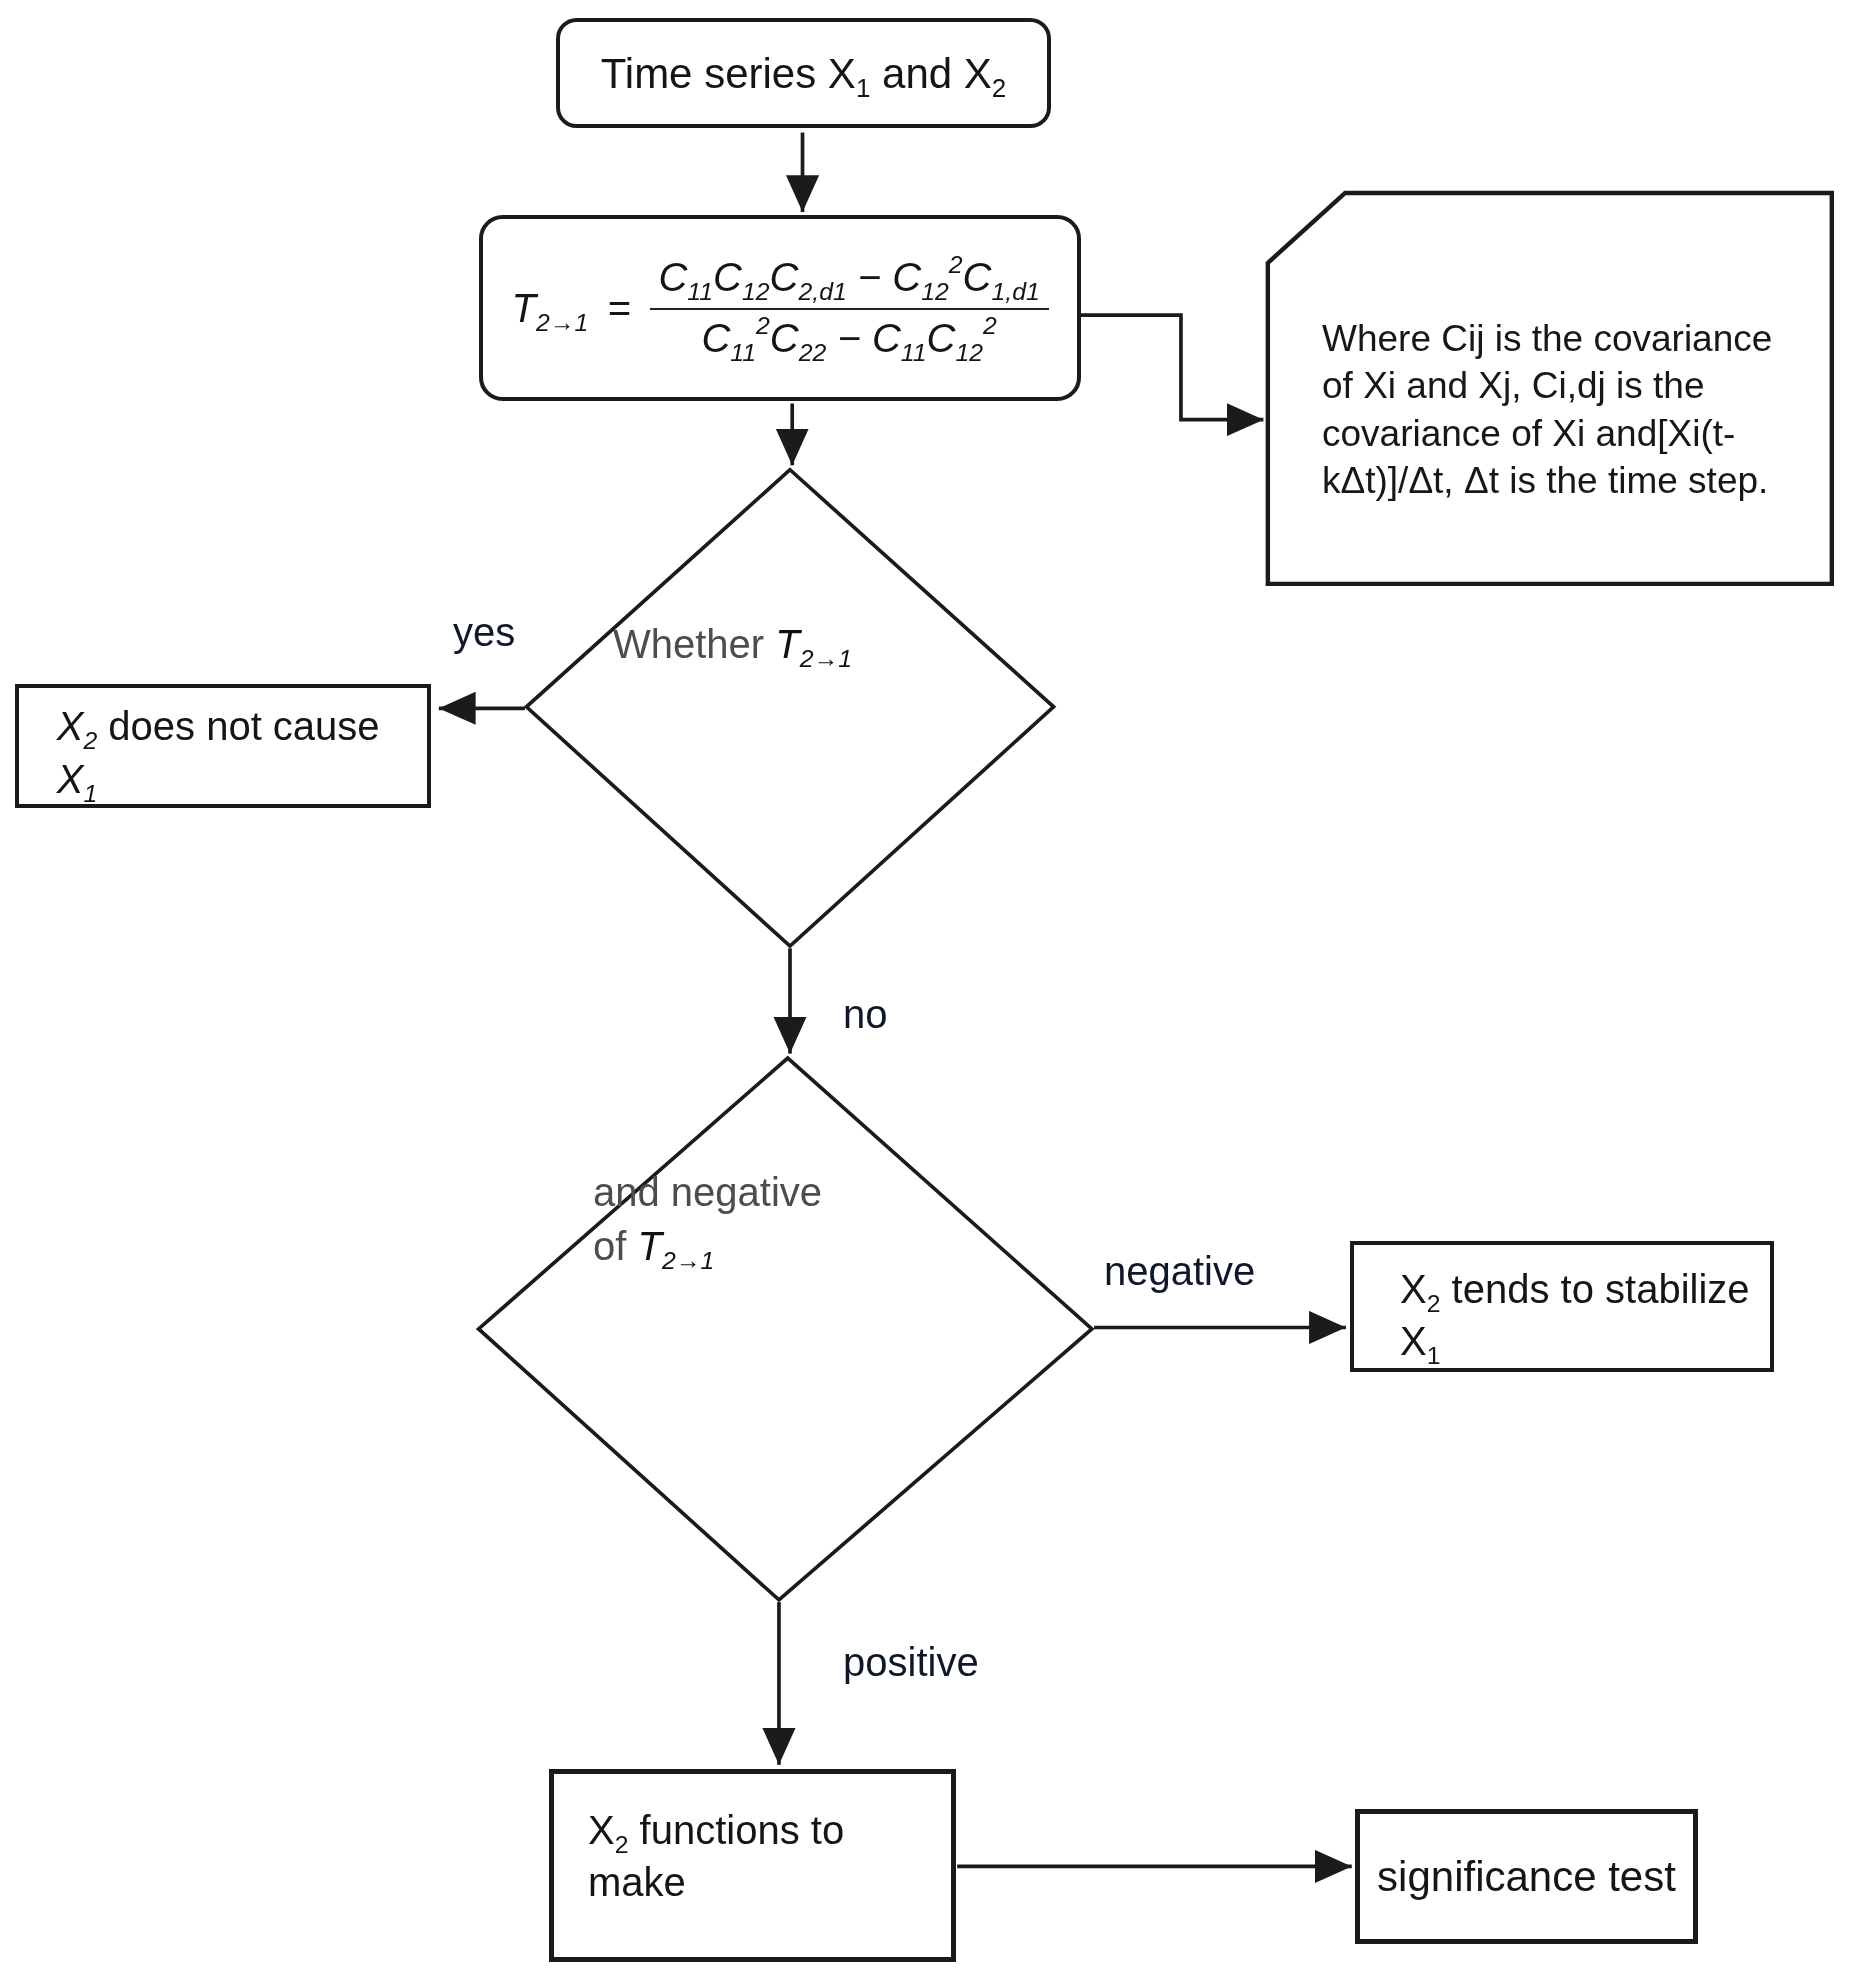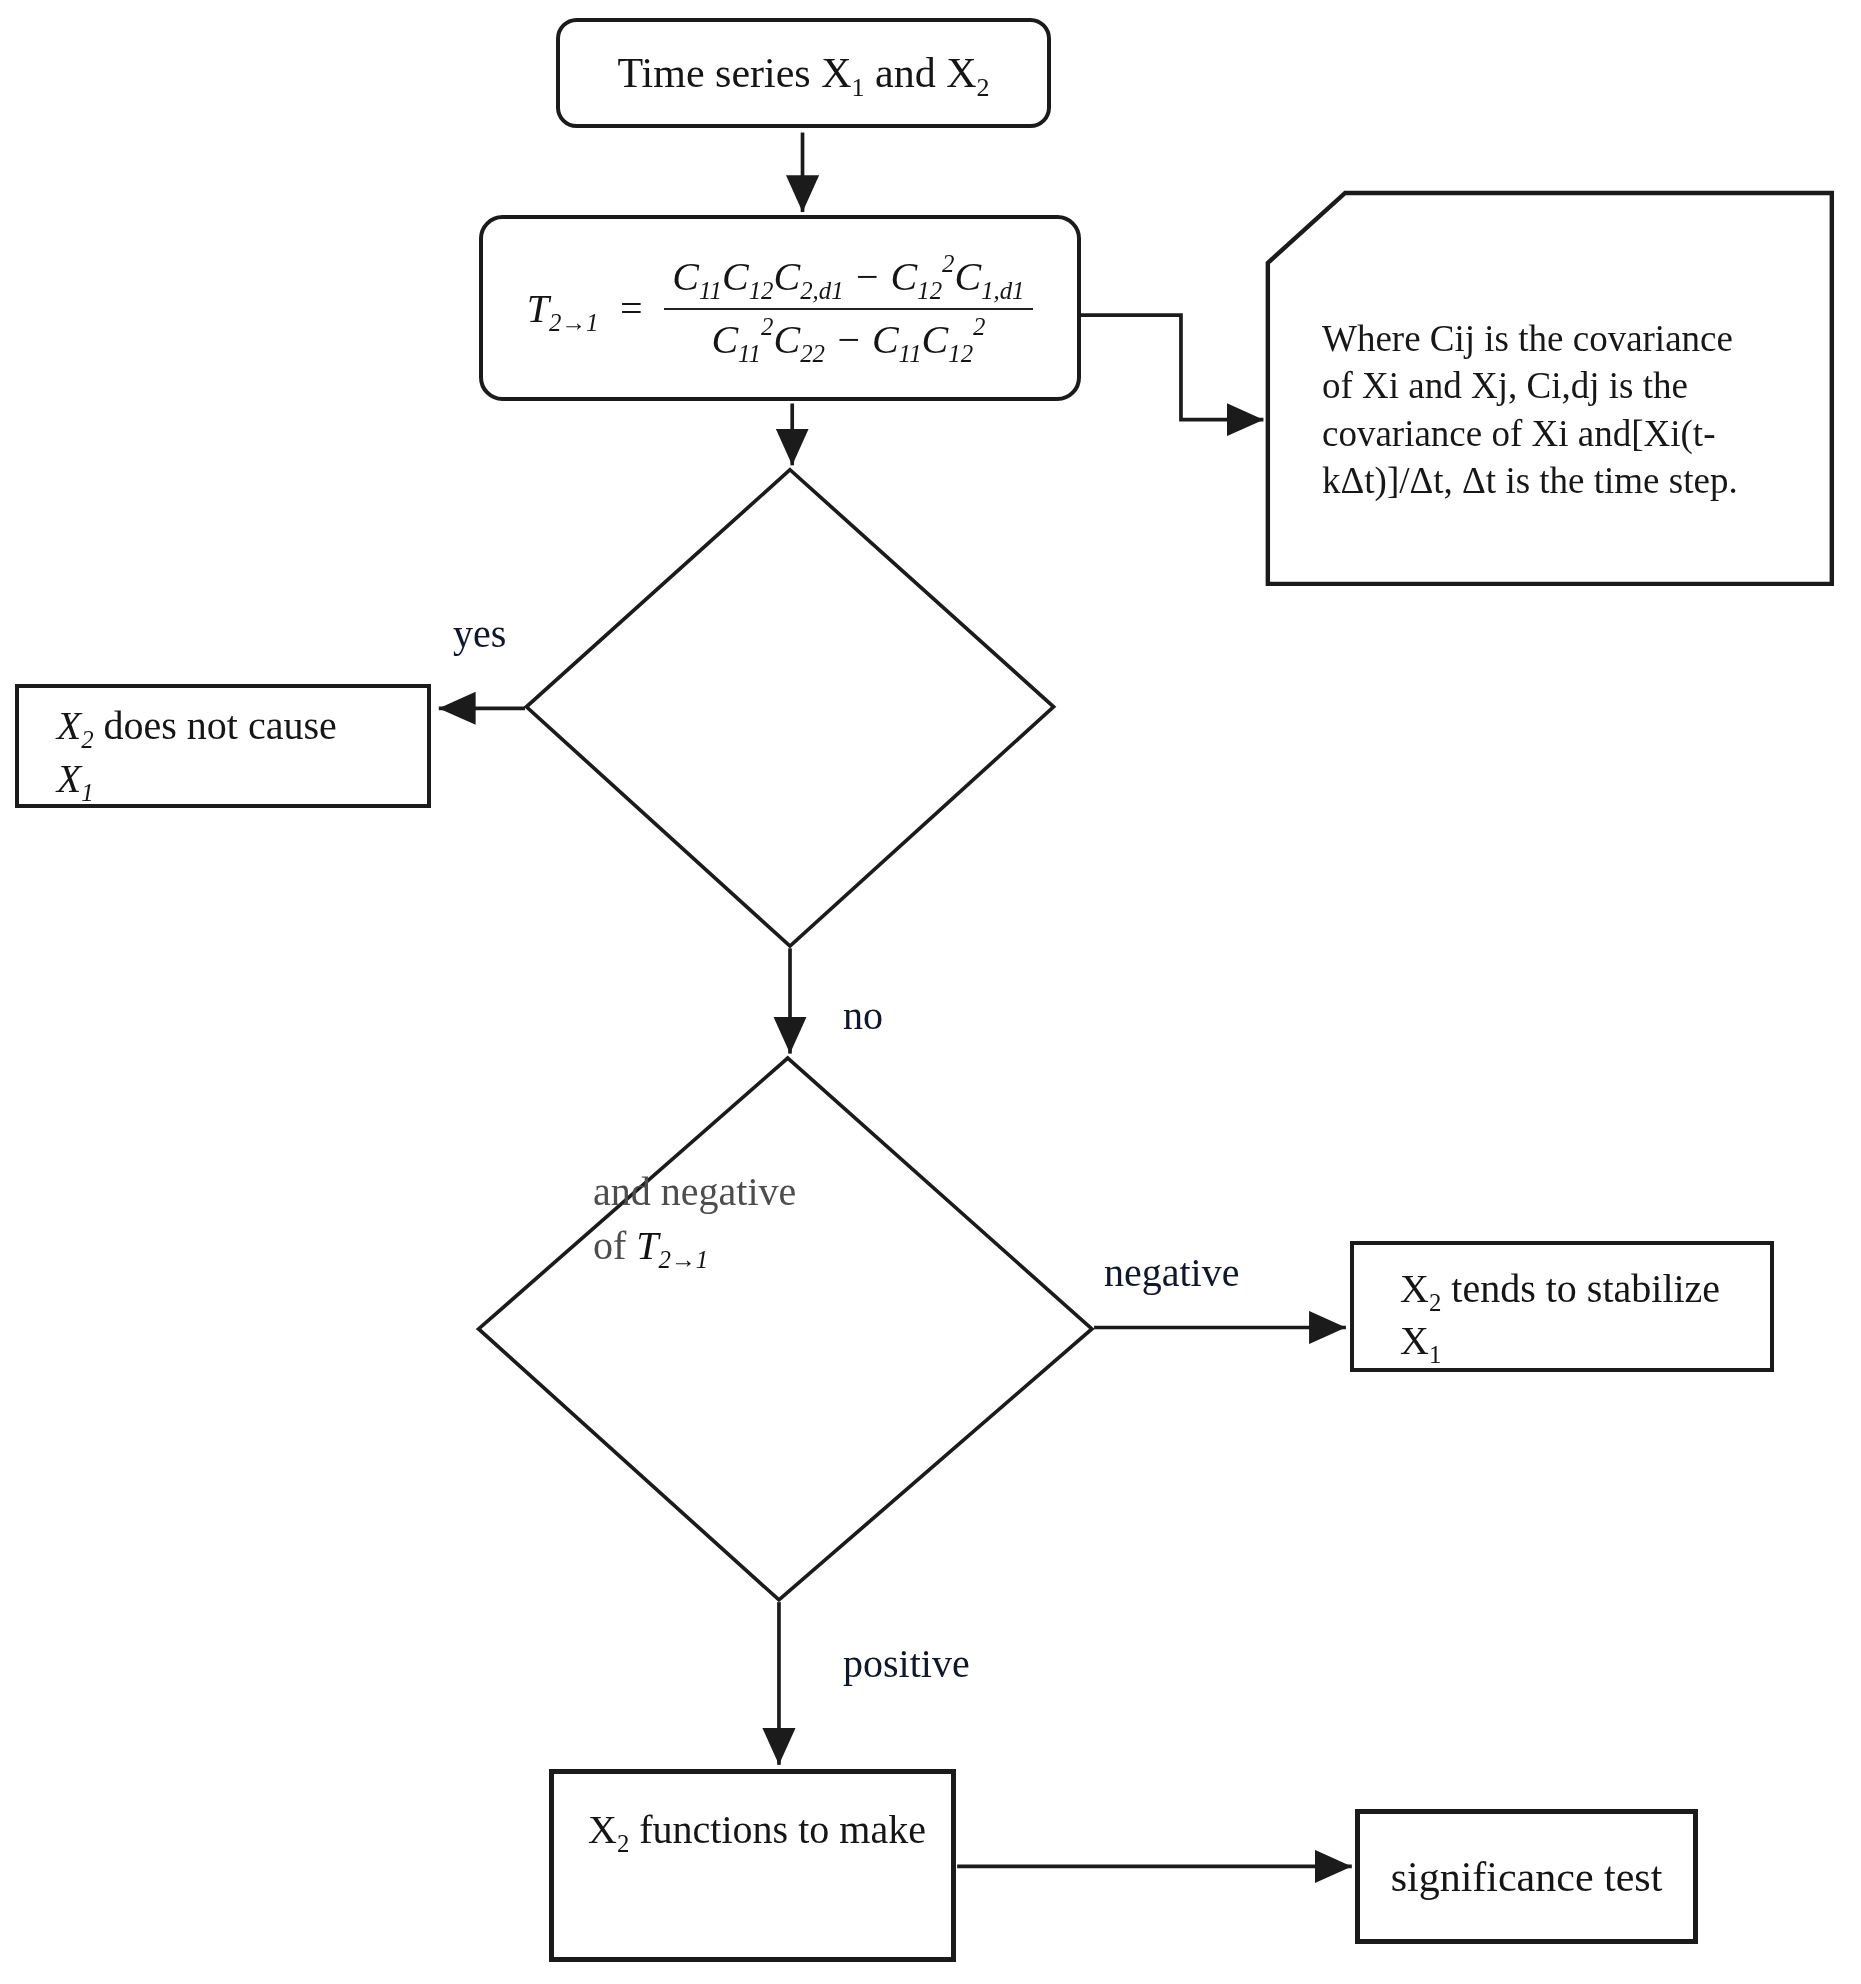--- a/index.html
+++ b/index.html
@@ -1,21 +1,21 @@
 <!DOCTYPE html>
 <html style="font-size:11.8px"><head>
 <meta charset="utf-8">
 <style>
   html,body{margin:0;padding:0;background:#ffffff;}
   .canvas{
     position:relative;
     width:1862px;
     height:1985px;
     background:#ffffff;
-    font-family:Liberation Serif, serif;
+    font-family:Liberation Sans, sans-serif;
     color:#151515;
     overflow:hidden;
   }
   svg.wires{position:absolute;left:0;top:0;width:1862px;height:1985px;}
   .node{position:absolute;box-sizing:border-box;background:#ffffff;border:4.4px solid #1b1b1b;}
   .rounded{border-radius:20.6px;}
   .txt{font-size:40px;line-height:1.32;}
   sub{font-size:0.62em;line-height:0;}
   sup{font-size:0.62em;line-height:0;position:relative;top:-0.15em;}
 
@@ -87,20 +87,21 @@
       <span class="den"><span style="font-style: italic;">C</span><sub style="font-style: italic;">11</sub><sup style="font-style: italic;">2</sup><span style="font-style: italic;">C</span><sub style="font-style: italic;">22</sub><span> − </span><span style="font-style: italic;">C</span><sub style="font-style: italic;">11</sub><span style="font-style: italic;">C</span><sub style="font-style: italic;">12</sub><sup style="font-style: italic;">2</sup></span>
     </span>
   </div>
 
   <div class="note-text">Where Cij is the covariance
 of Xi and Xj, Ci,dj is the
 covariance of Xi and[Xi(t-
 kΔt)]/Δt, Δt is the time step.</div>
 
   <div class="d-text d1-text">
+    <div><span>Whether </span><span style="font-style: italic; color: rgb(17, 17, 17);">T</span><sub style="font-style: italic; color: rgb(17, 17, 17);">2→1</sub></div>
   </div>
 
   <div class="d-text d2-text">
     <div><span>and negative</span></div>
     <div><span>of </span><span style="font-style: italic; color: rgb(17, 17, 17);">T</span><sub style="font-style: italic; color: rgb(17, 17, 17);">2→1</sub></div>
   </div>
 
   <div class="node node-nocause txt">
     <div><span style="font-style: italic;">X</span><sub style="font-style: italic;">2</sub><span> does not cause</span></div>
     <div><span style="font-style: italic;">X</span><sub style="font-style: italic;">1</sub></div>

